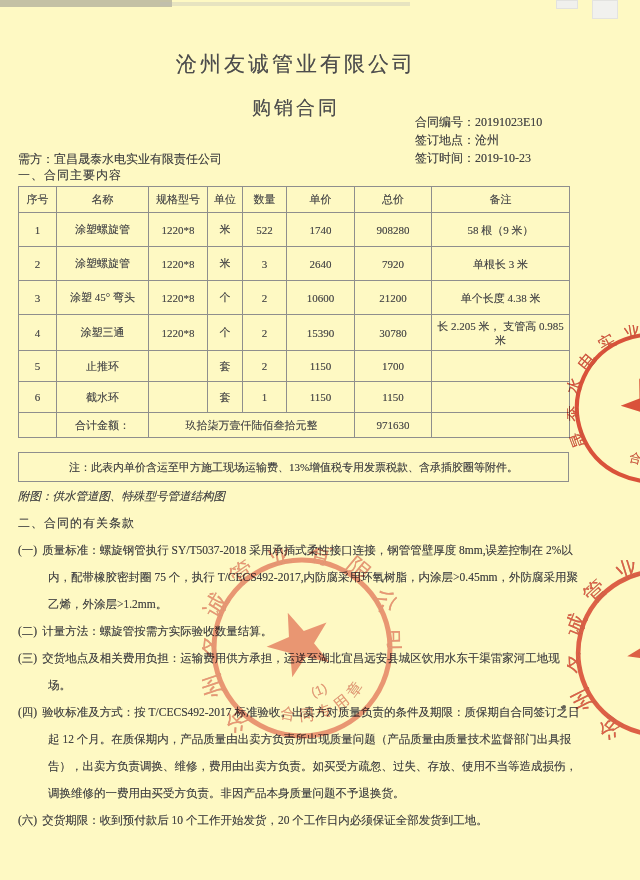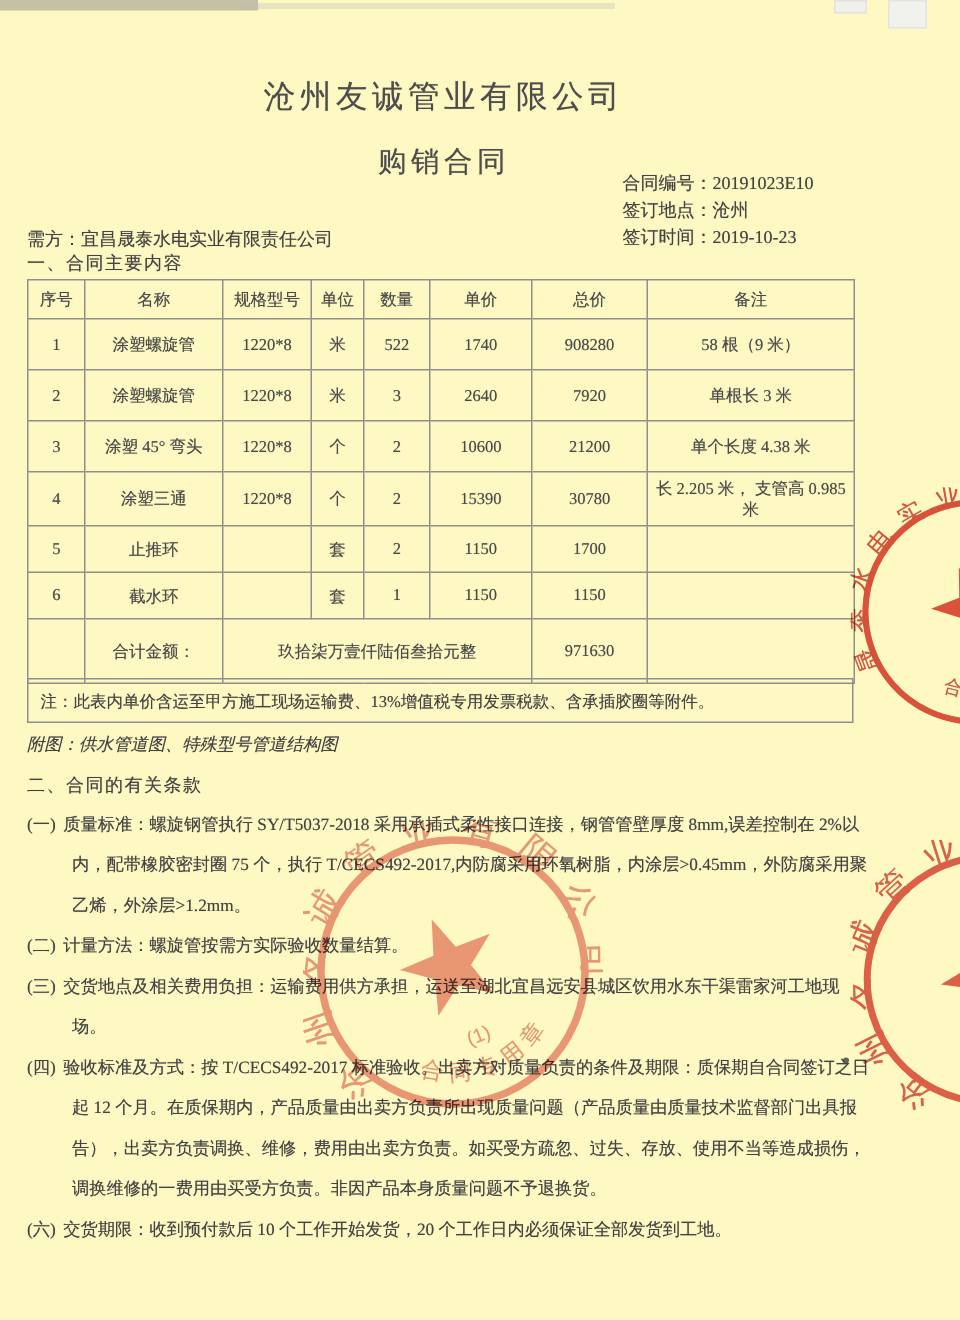--- a/index.html
+++ b/index.html
@@ -41,27 +41,27 @@
     font-size:11px; color:#4a4a4a; text-align:center;
   }
   table.items th, table.items td {
     border:1px solid #8f8f8d; font-weight:normal;
     padding:1px 2px; vertical-align:middle; overflow:hidden;
   }
   tr.h-head  { height:26px; }
   tr.h-r     { height:34px; }
   tr.h-r4    { height:36px; }
   tr.h-s     { height:31px; }
-  tr.h-total { height:43px;padding-left:32px; }
+  tr.h-total { height:25px;padding-left:32px; }
   td.remark { line-height:14px; }
 
   .note-box {
     position:absolute; left:18px; top:452px; width:551px; height:30px;
     border:1px solid #8f8f8d; font-size:11px;
-    display:flex; align-items:center; padding:0 8px; white-space:nowrap;
+    display:flex; align-items:center; padding:0 8px; white-space:nowrap;justify-content:center;
   }
   .attachment { position:absolute; left:18px; top:489px; font-size:11.5px;font-style:italic; }
 
   
   .clauses { position:absolute; left:18px; top:537px; width:564px; font-size:11.5px; }
   .clause { padding-left:30px; text-indent:-30px; line-height:27px; }
   .clause-num { margin-right:5px; }
 
   
   .seal { position:absolute; mix-blend-mode:multiply; pointer-events:none; }

